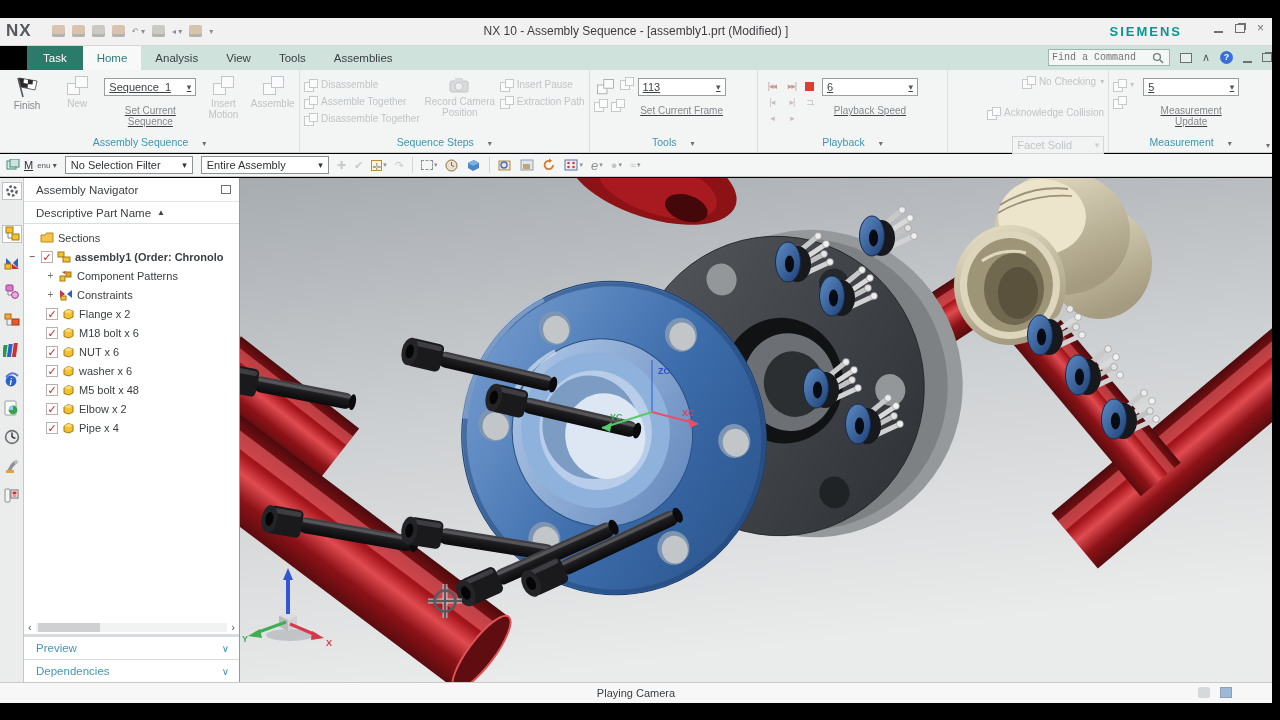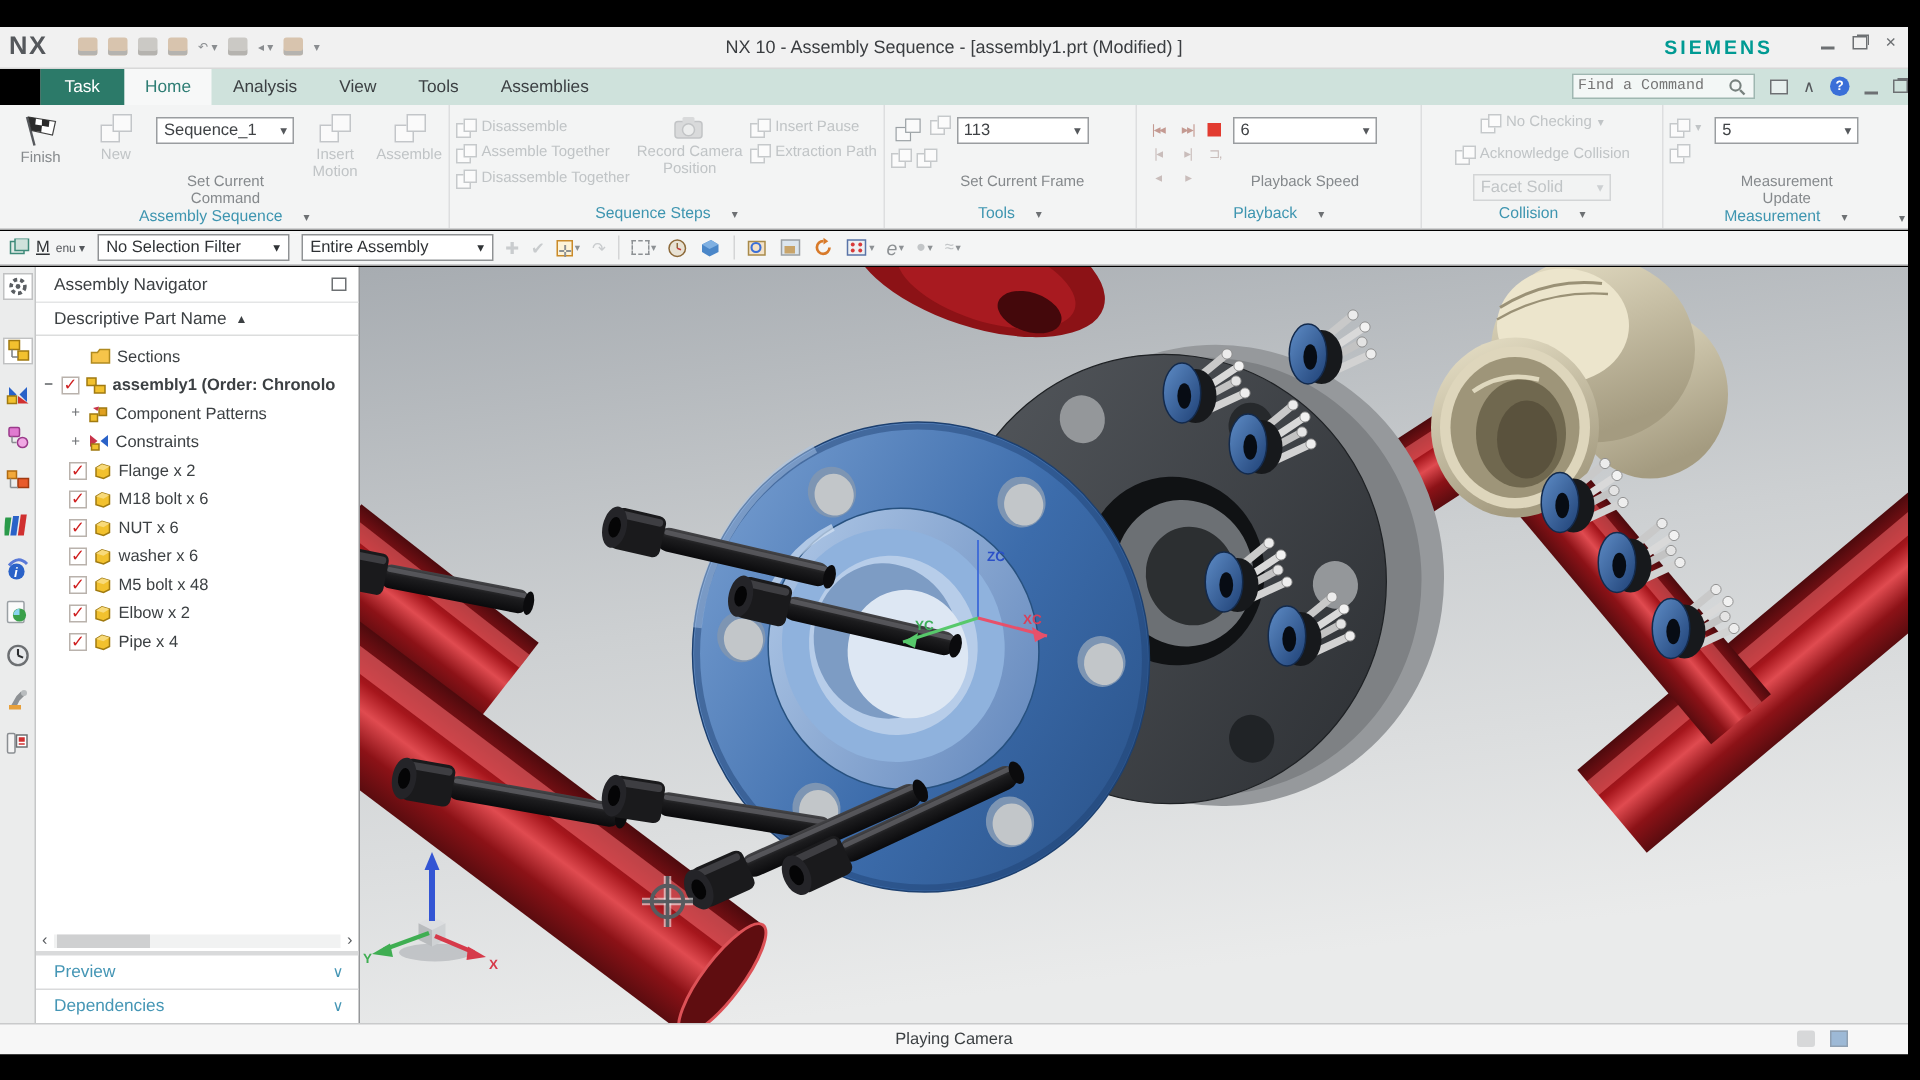--- a/index.html
+++ b/index.html
@@ -44,21 +44,21 @@
   .grp-body { flex:1; display:flex; align-items:flex-start; padding:4px 4px 0 4px; gap:4px; }
   .grp-label { height:16px; text-align:center; color:#3e95b0; font-size:10.5px; }
   .grp-label .caret { color:#6d7073; font-size:8px; margin-left:14px; }
   .bigbtn { width:56px; display:flex; flex-direction:column; align-items:center; gap:2px; padding-top:2px; text-align:center;
             color:#85898c; font-size:10px; line-height:11px; }
   .bigbtn.dis { color:#c0c4c6; }
   .ghost { width:22px; height:20px; position:relative; }
   .ghost::before, .ghost::after { content:""; position:absolute; width:11px; height:10px; border:1px solid #c3c6c9; background:#fafafa; }
   .ghost::before { left:1px; top:7px; } .ghost::after { left:9px; top:0; }
   .ghost.en::before, .ghost.en::after { border-color:#9aa0a4; }
-  .ddlcol { display:flex; flex-direction:column; align-items:center; gap:20px; padding-top:4px; }
+  .ddlcol { display:flex; flex-direction:column; align-items:center; gap:9px; padding-top:4px;text-decoration:underline; }
   .ddl { height:18px; background:#fff; border:1px solid #9a9da0; display:flex; align-items:center; justify-content:space-between; padding:0 4px; color:#3f4245; font-size:11px; }
   .ddl .caret { color:#55585c; font-size:9px; margin-left:6px; }
   .ddl.dis { background:#f2f3f3; border-color:#d3d5d6; color:#c0c4c6; }
   .ddl.dis .caret { color:#cdd0d2; }
   .ddl-label { color:#85898c; font-size:10px; line-height:11px; text-align:center; }
   .smallstack { display:flex; flex-direction:column; gap:2px; padding-top:3px; }
   .smallbtn { display:flex; align-items:center; gap:4px; color:#c0c4c6; font-size:10px; height:15px; white-space:nowrap; }
   .sicon { width:13px; height:12px; position:relative; flex:0 0 auto; }
   .sicon::before { content:""; position:absolute; left:0; top:3px; width:8px; height:8px; border:1px solid #c6c9cb; background:#fbfbfb; }
   .sicon::after { content:""; position:absolute; left:5px; top:0; width:7px; height:7px; border:1px solid #c6c9cb; background:#fbfbfb; }
@@ -177,21 +177,21 @@
         </div>
         <div class="bigbtn dis">
           <span class="ghost"></span>
           <span>New</span>
         </div>
         <div class="ddlcol">
           <div class="ddl" style="width:92px">
             <span>Sequence_1</span>
               <span class="caret">▾</span>
           </div>
-          <div class="ddl-label" style="width:90px">Set Current Command</div>
+          <div class="ddl-label" style="width:90px">Set Current Sequence</div>
         </div>
         <div class="bigbtn dis">
           <span class="ghost"></span>
           <span>Insert Motion</span>
         </div>
         <div class="bigbtn dis" style="width:54px">
           <span class="ghost"></span>
           <span>Assemble</span>
         </div>
       </div>
@@ -277,21 +277,21 @@
             <span>6</span>
               <span class="caret">▾</span>
           </div>
           <div class="ddl-label" style="width:90px">Playback Speed</div>
         </div>
       </div>
       <div class="grp-label"><span>Playback</span><span class="caret">▾</span></div>
     </div>
 
     <div class="grp" style="width:178px">
-      <div class="grp-body" style="flex-direction:column; gap:6px; align-items:center">
+      <div class="grp-body" style="flex-direction:column; gap:16px; align-items:flex-end">
         <div class="smallbtn">
             <span class="sicon"></span>
             <span>No Checking</span>
             <span style="font-size:8px">▾</span>
           </div>
         <div class="smallbtn">
             <span class="sicon"></span>
             <span>Acknowledge Collision</span>
           </div>
         <div class="ddl dis" style="width:92px">
@@ -491,21 +491,21 @@
     <div class="nav">
       <div class="nav-header">
         <span>Assembly Navigator</span>
         <span class="nav-pin"></span>
       </div>
       <div class="nav-col">
         <span>Descriptive Part Name</span>
           <span class="sort-arrow">▲</span>
       </div>
       <div class="tree">
-        <div class="trow" style="padding-left:36px">
+        <div class="trow" style="padding-left:16px">
           <span class="ti">
               <svg width="14" height="11">
                 <path d="M1,3 L5,3 L6.5,1 L13,1 L13,10 L1,10 Z" fill="#f6c44a" stroke="#b08a20"></path>
               </svg>
             </span>
           <span>Sections</span>
         </div>
         <div class="trow bold" style="padding-left:4px">
           <span class="exp">−</span>
           <span class="cb">✓</span>

